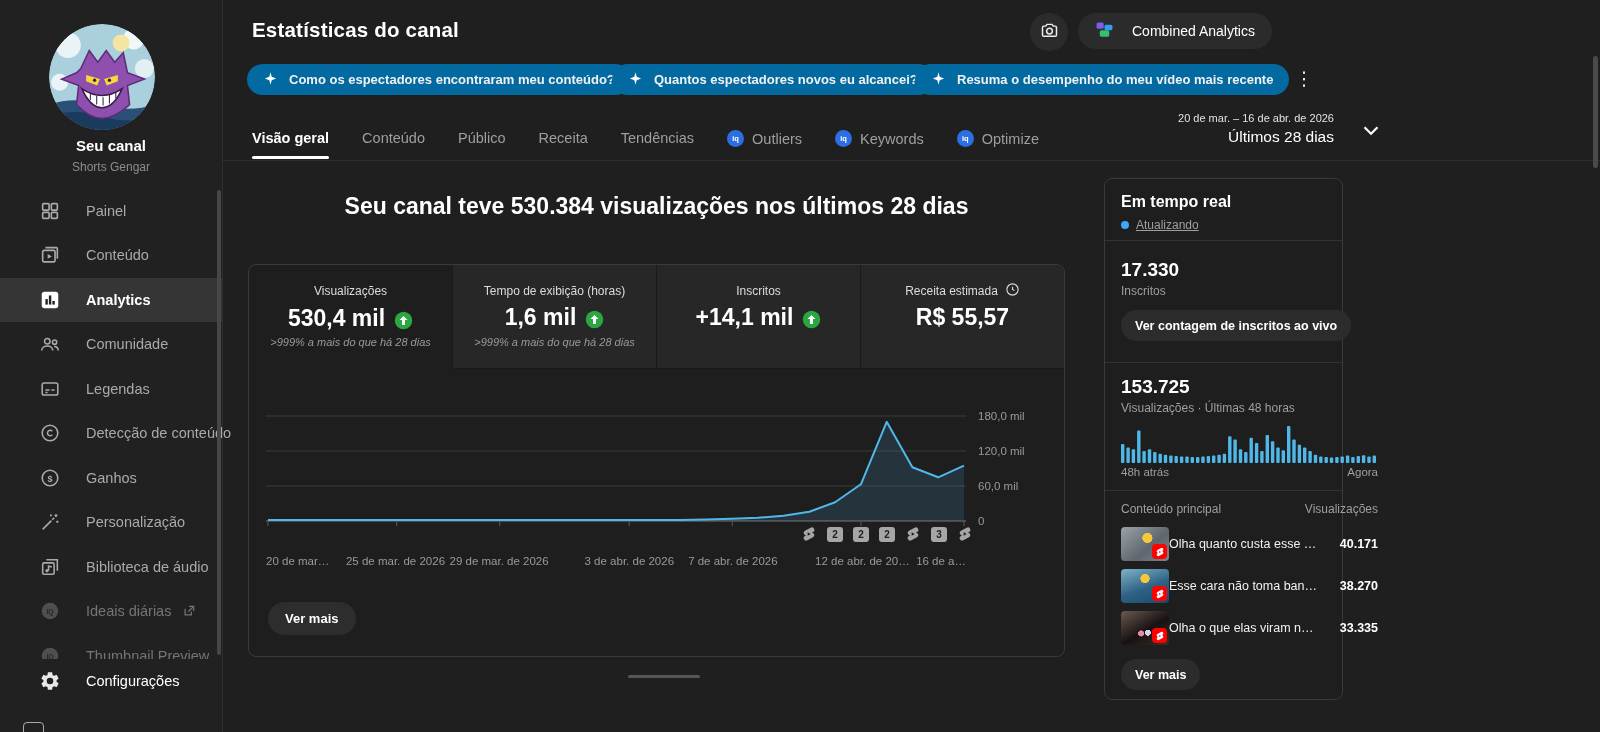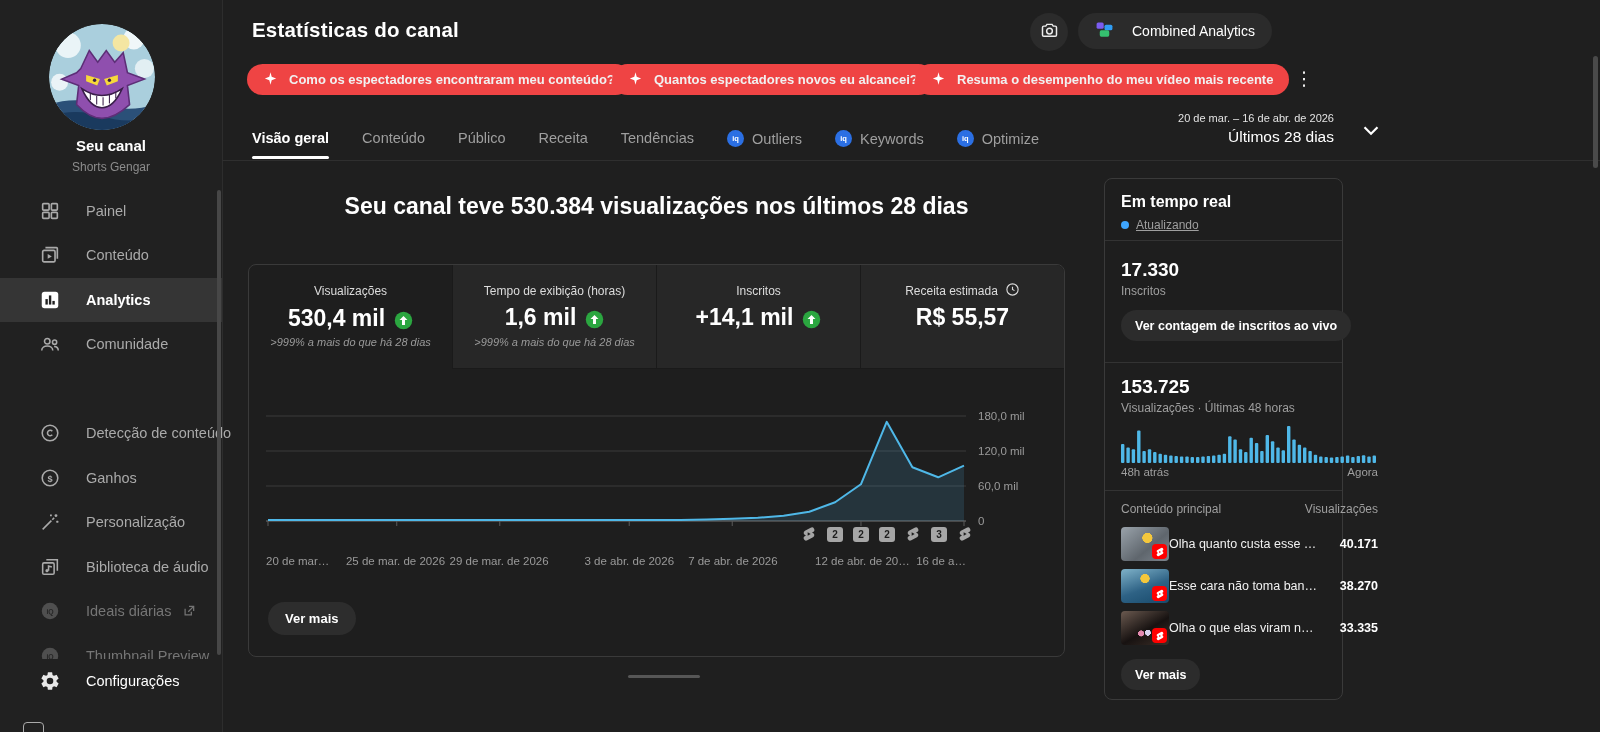--- a/index.html
+++ b/index.html
@@ -19,21 +19,21 @@
   .nav-item.active .ni-label{color:#fff;font-weight:bold;}
   .nav-item.muted .ni-label{color:#757575;}
   .ext-icon{position:absolute;right:26px;top:15px;}
   .sidebar-bottom{position:absolute;left:0;bottom:0;width:221px;height:73px;background:#212121;}
   .sb-scroll{position:absolute;right:1px;top:190px;width:4px;height:465px;background:#474747;border-radius:2px;}
 
   
   .page-title{position:absolute;left:252px;top:18px;font-size:20.5px;font-weight:bold;letter-spacing:.2px;}
   .round-btn{position:absolute;width:38px;height:38px;border-radius:50%;background:#2b2b2b;display:flex;align-items:center;justify-content:center;cursor:pointer;}
   .pill-btn{position:absolute;height:36px;border-radius:18px;background:#2b2b2b;display:flex;align-items:center;gap:18px;padding:0 17px;font-size:14px;font-weight:normal;cursor:pointer;white-space:nowrap;}
-  .chip{position:absolute;top:64px;height:31px;border-radius:16px;background:#ef4444;display:flex;align-items:center;gap:11px;padding:0 16px;font-size:13px;font-weight:bold;color:#f1f1f1;cursor:pointer;white-space:nowrap;}
+  .chip{position:absolute;top:64px;height:31px;border-radius:16px;background:#0369a1;display:flex;align-items:center;gap:11px;padding:0 16px;font-size:13px;font-weight:bold;color:#f1f1f1;cursor:pointer;white-space:nowrap;}
   .kebab{position:absolute;left:1293px;top:63px;width:22px;height:32px;font-size:19px;color:#f1f1f1;text-align:center;line-height:32px;cursor:pointer;}
   .tooltip{position:absolute;left:755px;top:81px;height:28px;line-height:28px;background:#0c0c0c;border-radius:4px;padding:0 13px;font-size:12.5px;color:#fff;z-index:9;white-space:nowrap;box-shadow:0 1px 4px rgba(0,0,0,.5);}
 
   
   .tabs{position:absolute;left:252px;top:121px;display:flex;align-items:flex-start;gap:33px;}
   .tab{position:relative;padding:9px 0 13px;font-size:14.5px;color:#9f9f9f;display:flex;align-items:center;gap:8px;cursor:pointer;white-space:nowrap;}
   .tab.active{color:#fff;font-weight:bold;}
   .tab.active::after{content:"";position:absolute;left:0;right:0;bottom:0;height:3px;background:#fff;border-radius:2px;}
   .iq-badge{width:17px;height:17px;border-radius:50%;background:#2b6fe3;color:#fff;font-size:7.5px;font-weight:bold;display:flex;align-items:center;justify-content:center;}
   .date-block{position:absolute;right:266px;top:112px;text-align:right;cursor:pointer;}
@@ -154,20 +154,29 @@
     <div class="nav-item" style="top:322px">
       <span class="ni-icon">
           <svg viewBox="0 0 24 24" width="22" height="22" fill="none" stroke="#aaa" stroke-width="1.7">
             <circle cx="9" cy="9" r="3"></circle>
             <path d="M3 19c0-3.2 3-4.8 6-4.8s6 1.6 6 4.8"></path>
             <circle cx="17" cy="10" r="2.3"></circle>
             <path d="M16.5 14.6c2.4.3 4.5 1.7 4.5 4.4"></path>
           </svg>
         </span>
       <span class="ni-label">Comunidade</span>
+    </div>
+    <div class="nav-item" style="top:367px">
+      <span class="ni-icon">
+          <svg viewBox="0 0 24 24" width="22" height="22" fill="none" stroke="#aaa" stroke-width="1.7">
+            <rect x="3.5" y="5.5" width="17" height="13" rx="2"></rect>
+            <path d="M7 13h4.5 M13.5 13h3.5 M7 15.8h2.3"></path>
+          </svg>
+        </span>
+      <span class="ni-label">Legendas</span>
     </div>
     <div class="nav-item" style="top:411px">
       <span class="ni-icon">
           <svg viewBox="0 0 24 24" width="22" height="22">
             <circle cx="12" cy="12" r="8.5" fill="none" stroke="#aaa" stroke-width="1.7"></circle>
             <path d="M14.5 10a3 3 0 1 0 0 4" fill="none" stroke="#aaa" stroke-width="1.7"></path>
           </svg>
         </span>
       <span class="ni-label">Detecção de conteúdo</span>
     </div>

